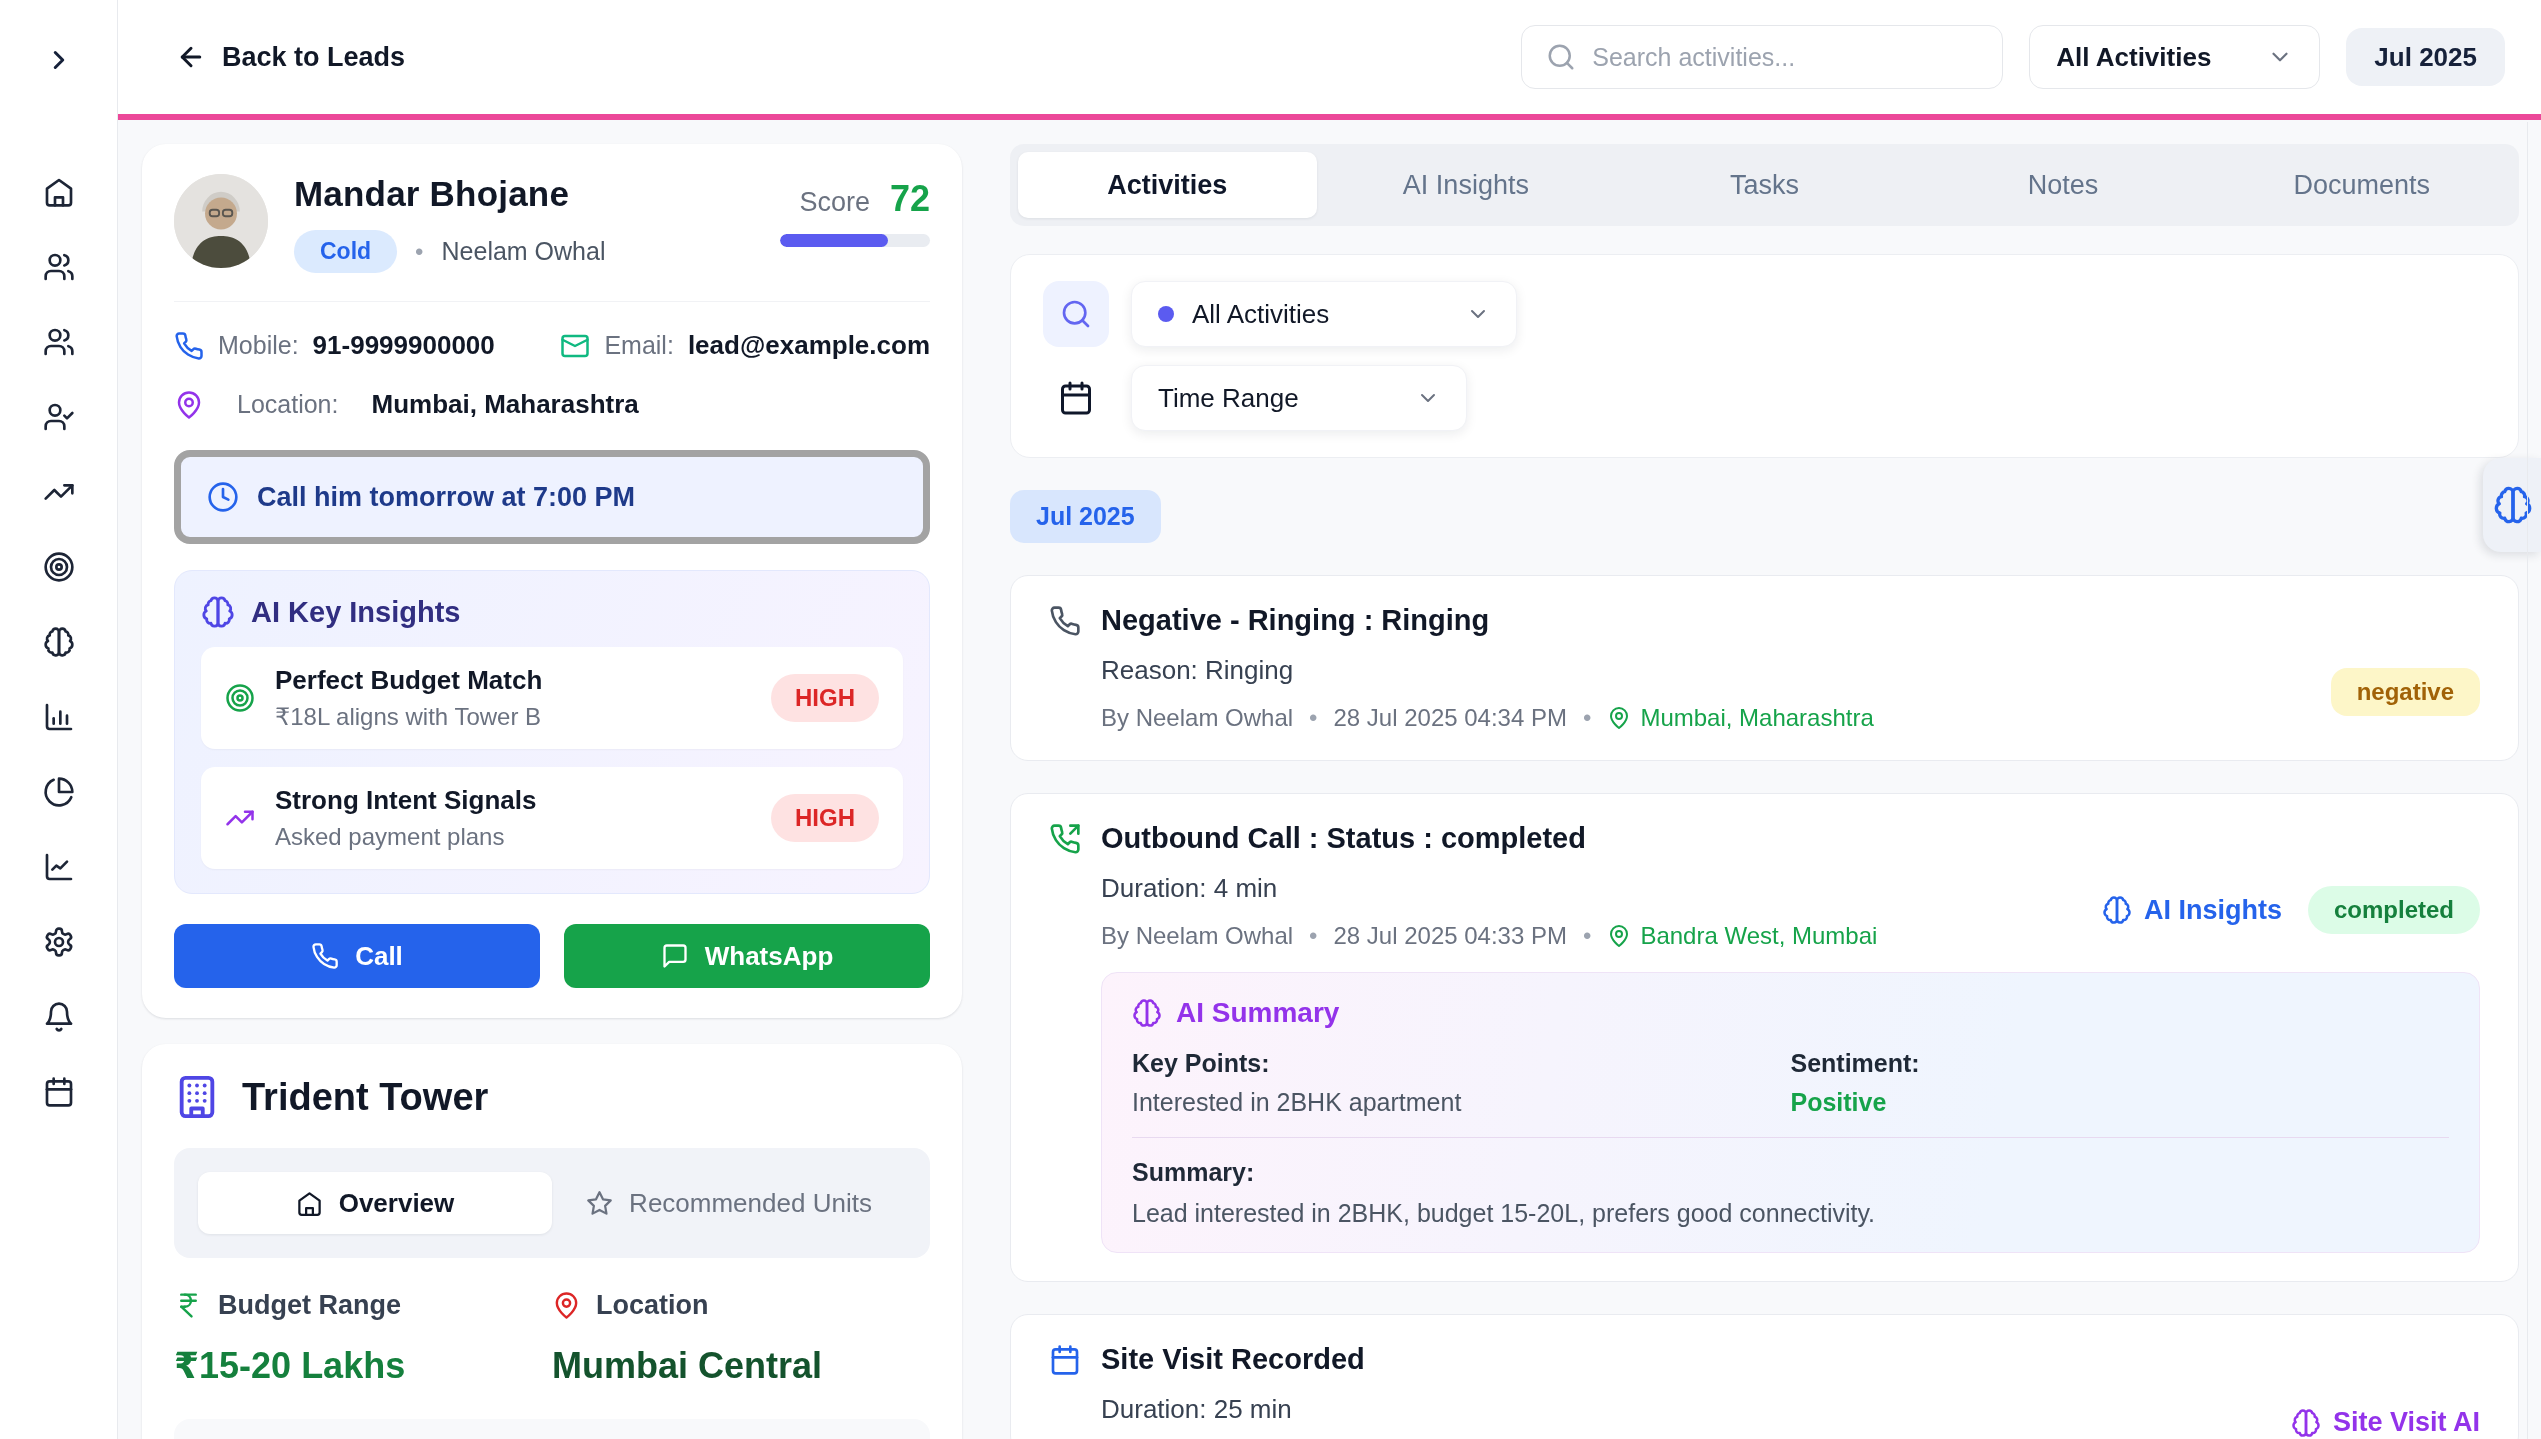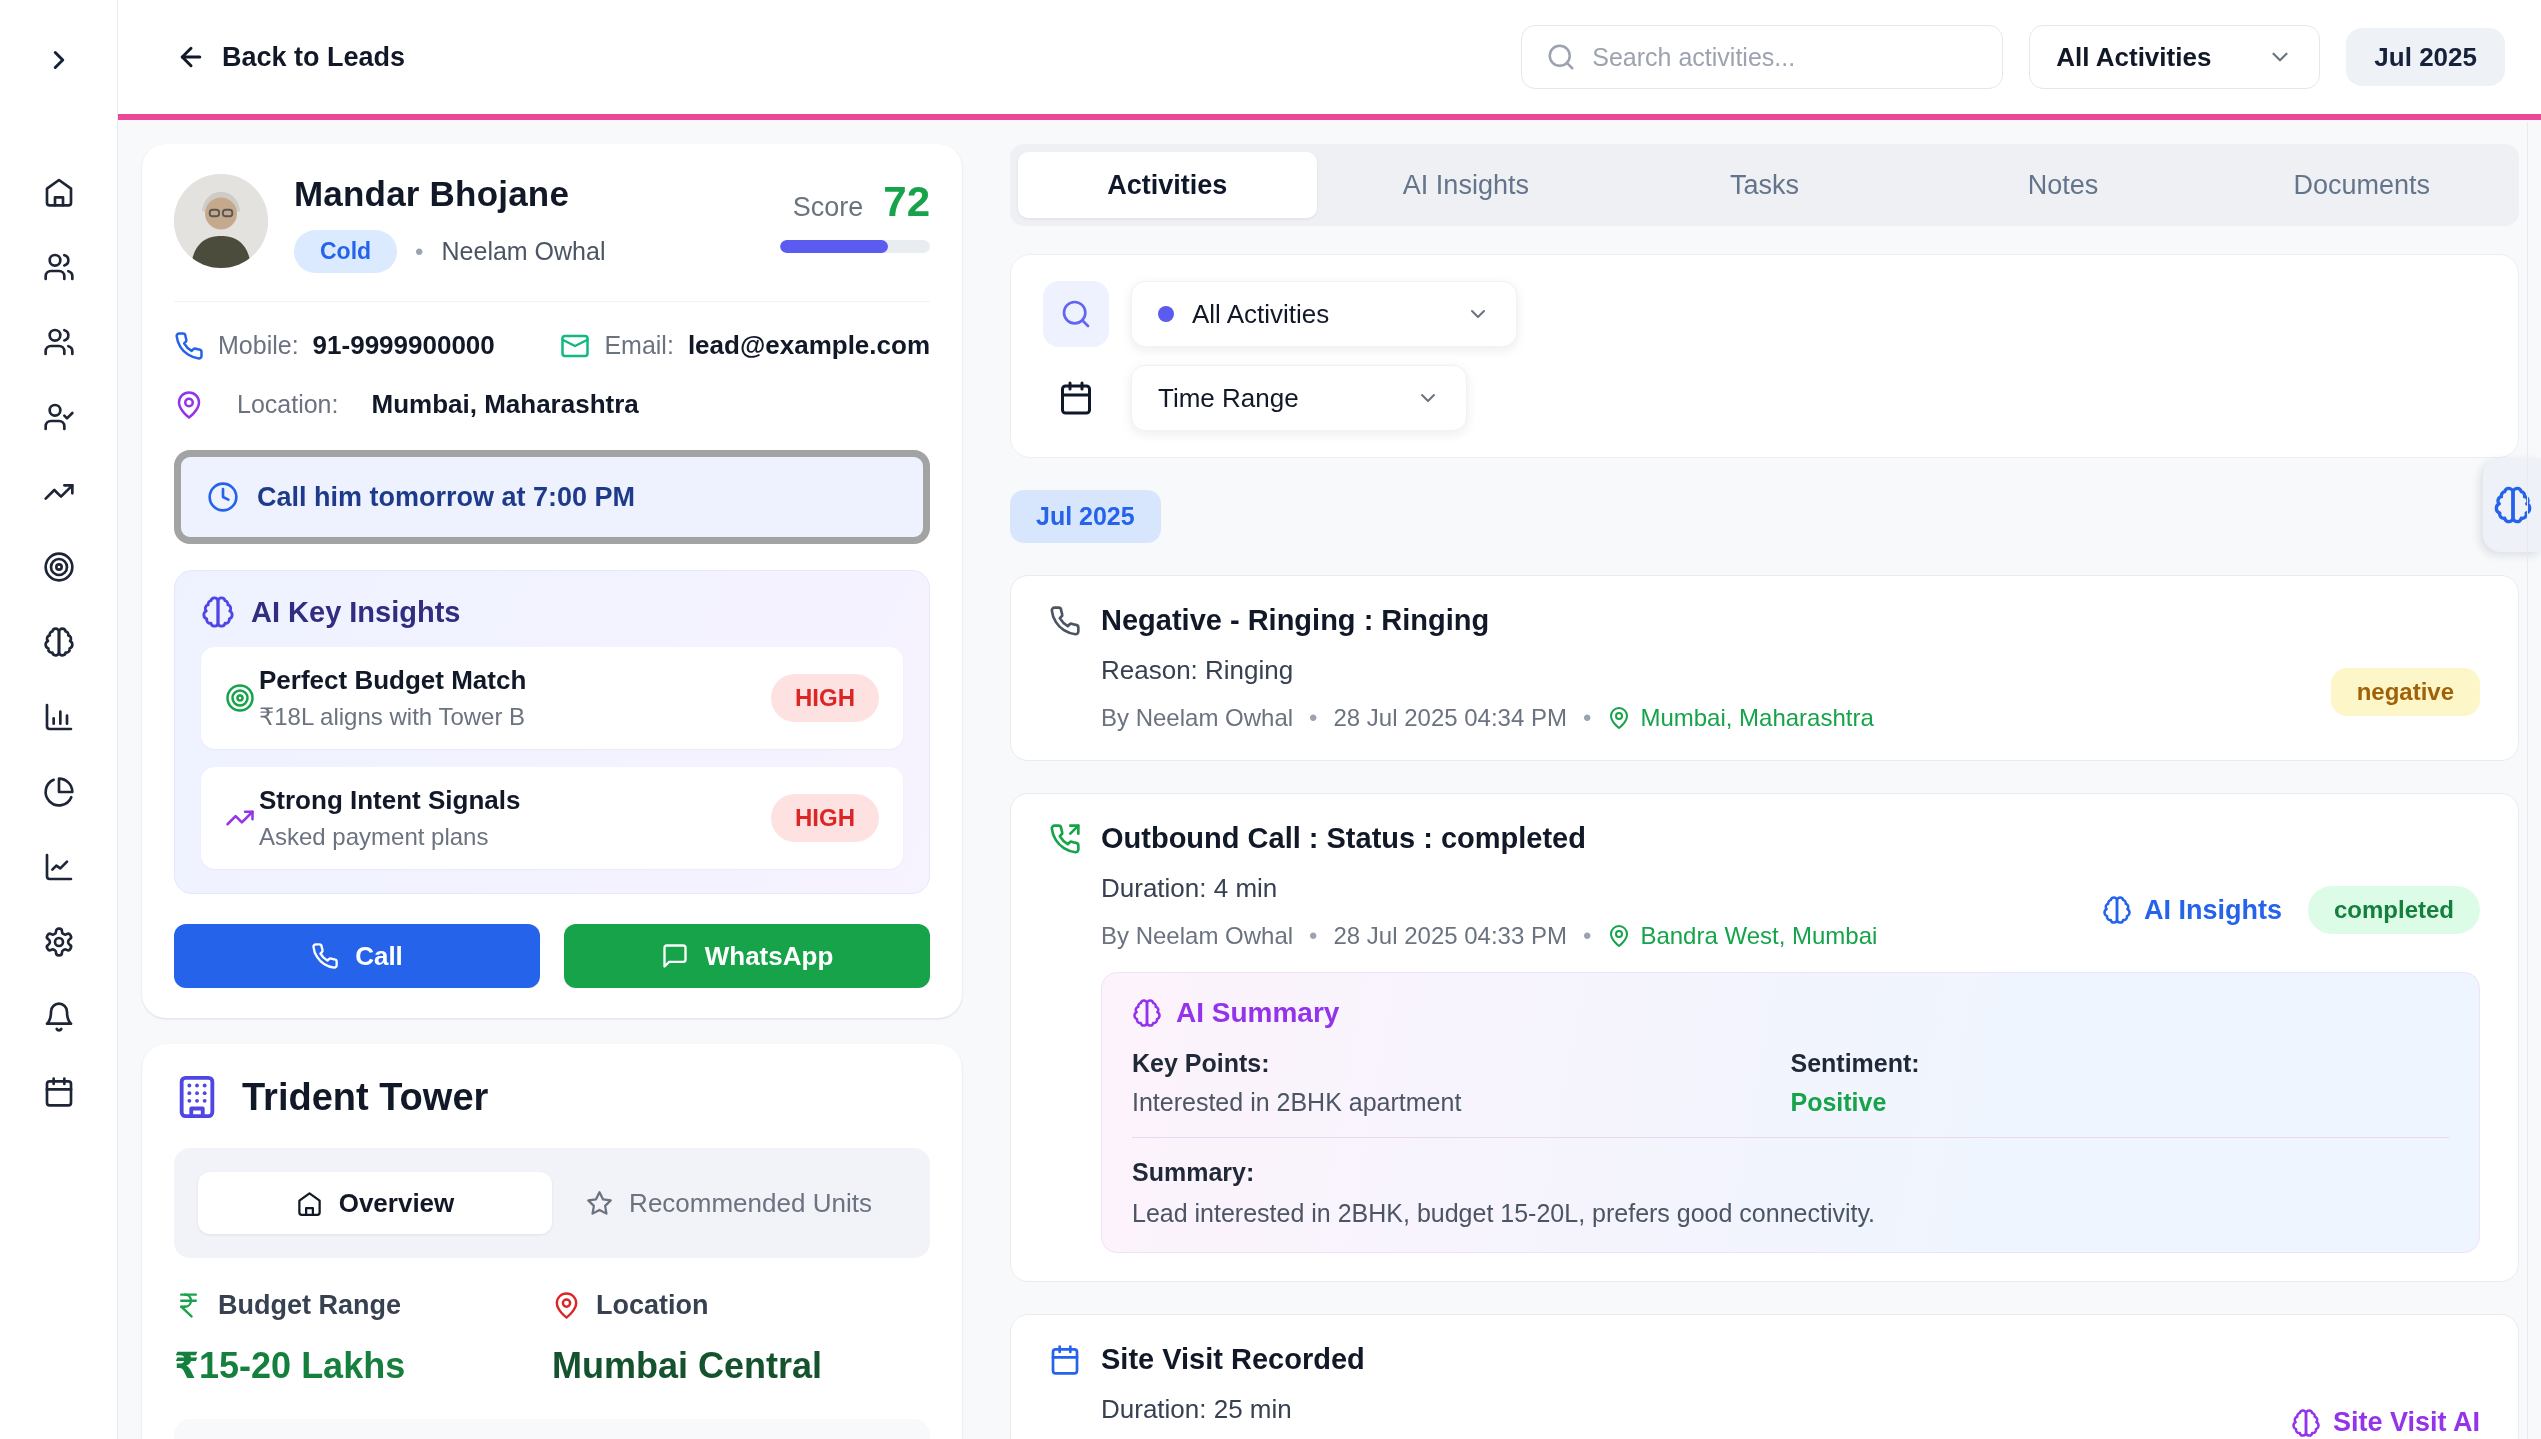--- a/index.html
+++ b/index.html
@@ -53,42 +53,42 @@
   .avatar { width:94px; height:94px; border-radius:50%; overflow:hidden; flex-shrink:0; background:#e7e5e2; }
   .lead-name { font-size:35px; font-weight:700; letter-spacing:.2px; }
   .lead-sub { display:flex; align-items:center; gap:18px; margin-top:16px; }
   .cold-badge { background:#dbeafe; color:#2563eb; font-size:23px; font-weight:700;
                 padding:8px 26px; border-radius:999px; }
   .owner { color:#4b5563; font-size:25px; }
   .dot-sep::before { content:"•"; color:#9ca3af; font-size:24px; }
   .score-box { margin-left:auto; display:flex; flex-direction:column; align-items:flex-end; padding-top:4px; }
   .score-row { display:flex; align-items:baseline; gap:20px; }
   .score-label { font-size:27px; color:#6b7280; }
-  .score-value { font-size:42px; font-weight:700; color:#16a34a; }
+  .score-value { font-size:36px; font-weight:700; color:#16a34a; }
   .score-track { width:150px; height:13px; background:#e9ecf1; border-radius:999px; margin-top:14px; overflow:hidden; }
   .score-fill { height:100%; background:#5b5bf0; border-radius:999px; }
   .lead-divider { height:1px; background:#f1f2f5; margin:28px 0; }
   .contact-grid { display:flex; justify-content:space-between; }
   .contact-item { display:flex; align-items:center; gap:14px; }
   .contact-item svg { width:30px; height:30px; flex-shrink:0; }
   .icon-blue { color:#2563eb; } .icon-green { color:#10b981; } .icon-purple-pin { color:#9333ea; }
   .c-label { font-size:25px; color:#6b7280; }
   .c-value { font-size:26px; font-weight:700; color:#111827; }
   .location-row { margin-top:28px;gap:33px; }
   .reminder { margin-top:30px; background:#eef2ff; border:7px solid #a3a3a3; border-radius:16px;
               padding:24px 26px; display:flex; align-items:center; gap:18px; }
   .reminder svg { width:32px; height:32px; color:#2563eb; flex-shrink:0; }
   .reminder-text { font-size:27px; font-weight:600; color:#1e3a8a; }
   .insights { margin-top:26px; background:linear-gradient(115deg,#eef2ff 0%,#f7f3ff 100%);
               border:1px solid #e3e8fd; border-radius:18px; padding:24px 26px; }
   .insights-head { display:flex; align-items:center; gap:16px; }
   .insights-head svg { width:34px; height:34px; color:#4f46e5; }
   .insights-title { font-size:29px; font-weight:700; color:#312e81; }
   .insight-item { background:#fff; border-radius:14px; padding:18px 24px; margin-top:18px;
-                  display:flex; align-items:center; gap:4px; box-shadow:0 1px 2px rgba(16,24,40,.04); }
+                  display:flex; align-items:center; gap:20px; box-shadow:0 1px 2px rgba(16,24,40,.04); }
   .insight-item svg { width:30px; height:30px; flex-shrink:0; }
   .ins-green { color:#16a34a; } .ins-purple { color:#9333ea; }
   .insight-text { flex:1; }
   .insight-title { font-size:26px; font-weight:700; }
   .insight-sub { font-size:24px; color:#6b7280; margin-top:7px; }
   .high-badge { background:#fee2e2; color:#dc2626; font-size:24px; font-weight:700;
                 padding:10px 24px; border-radius:999px; }
   .actions { display:flex; gap:24px; margin-top:30px; }
   .action-btn { flex:1; height:64px; border:none; border-radius:12px; cursor:pointer; color:#fff;
                 font-size:26px; font-weight:600; font-family:inherit;

